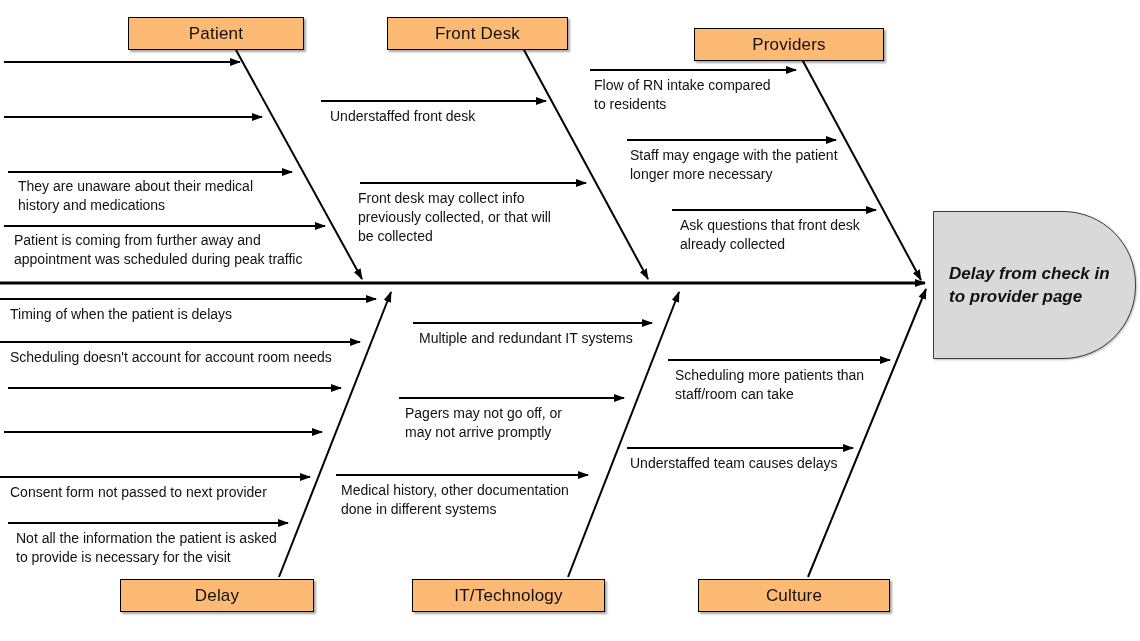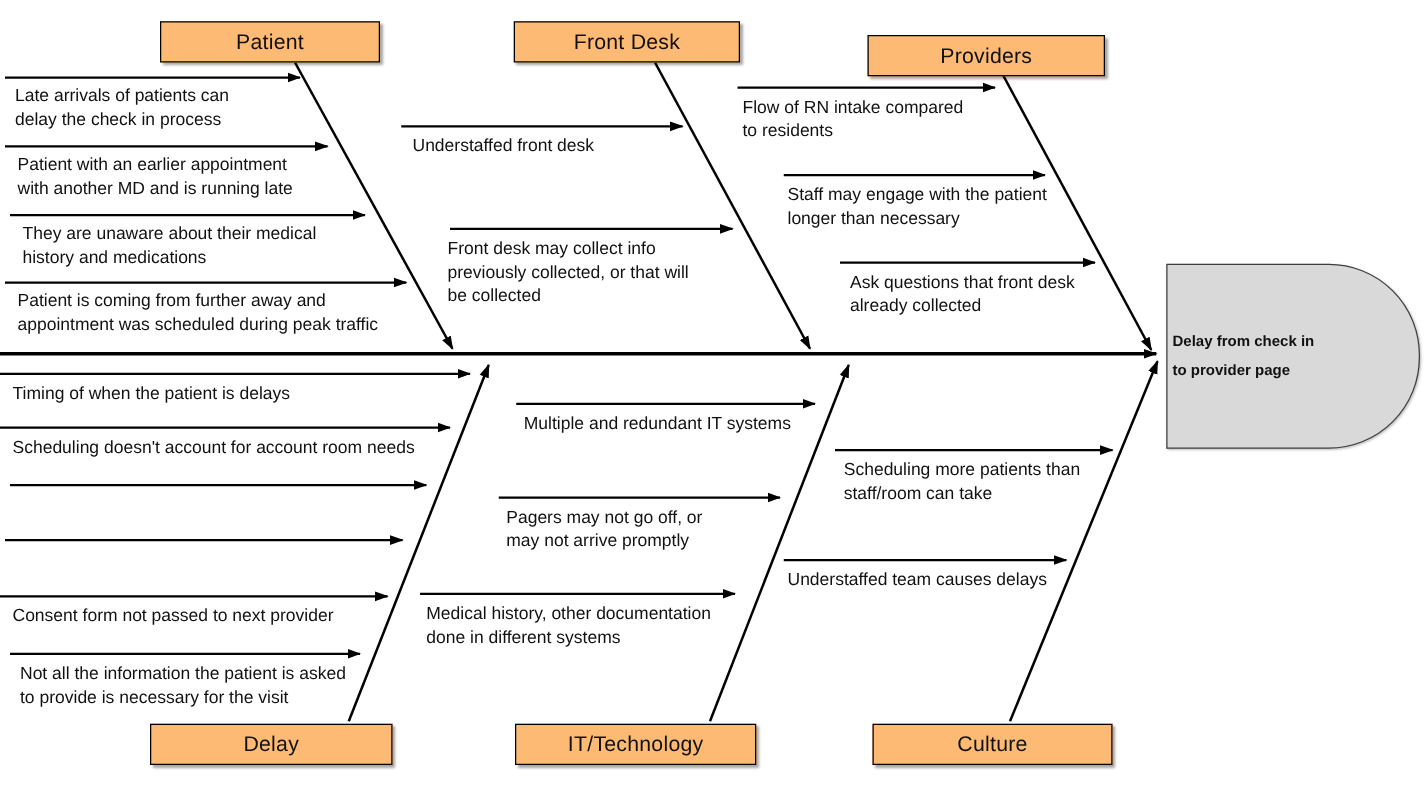--- a/index.html
+++ b/index.html
@@ -29,22 +29,23 @@
   }
   .head{
     position:absolute;left:933px;top:211px;width:201px;height:146px;
     background:var(--head-fill);
     border:1.5px solid var(--head-border);
     border-radius:0 73px 73px 0;
     box-shadow:1px 1px 2px rgba(0,0,0,0.25);
     display:flex;align-items:center;
   }
   .head .head-text{
-    padding-left:4px;font-weight:bold;font-size:12px;line-height:23px;
+    padding-left:15px;font-weight:bold;font-size:17px;line-height:23px;
     white-space:pre-line;
+    font-style:italic;
   }
 </style>
 </head>
 <body>
 
 <div class="canvas">
 
   <svg width="1140" height="641" viewBox="0 0 1140 641">
     <defs>
       <marker id="arw" viewBox="0 0 11 9" refX="10" refY="4.5" markerWidth="11" markerHeight="9" markerUnits="userSpaceOnUse" orient="auto">
@@ -95,49 +96,45 @@
       <line x1="336" y1="475" x2="588" y2="475" marker-end="url(#arw)"></line>
     </g>
 
     <g stroke="#000" stroke-width="1.8">
       <line x1="668" y1="360" x2="890" y2="360" marker-end="url(#arw)"></line>
       <line x1="627" y1="448" x2="853" y2="448" marker-end="url(#arw)"></line>
     </g>
   </svg>
 
   <div class="cat-box" style="left:128px;top:17px;width:174px">Patient</div>
-  <div class="cat-box" style="left:411px;top:17px;width:179px">Front Desk</div>
+  <div class="cat-box" style="left:387px;top:17px;width:179px">Front Desk</div>
   <div class="cat-box" style="left:694px;top:28px;width:188px">Providers</div>
   <div class="cat-box" style="left:120px;top:579px;width:192px">Delay</div>
   <div class="cat-box" style="left:412px;top:579px;width:191px">IT/Technology</div>
   <div class="cat-box" style="left:698px;top:579px;width:190px">Culture</div>
 
   <div class="head">
     <div class="head-text">Delay from check in
 to provider page</div>
   </div>
 
-  <div class="cause" style="left:12px;top:67px">Late arrivals of patients can
-delay the check in process</div>
-  <div class="cause" style="left:14px;top:122px">Patient with an earlier appointment
-with another MD and is running late</div>
   <div class="cause" style="left:18px;top:177px">They are unaware about their medical
 history and medications</div>
   <div class="cause" style="left:14px;top:231px">Patient is coming from further away and
 appointment was scheduled during peak traffic</div>
 
   <div class="cause" style="left:330px;top:107px">Understaffed front desk</div>
   <div class="cause" style="left:358px;top:189px">Front desk may collect info
 previously collected, or that will
 be collected</div>
 
   <div class="cause" style="left:594px;top:76px">Flow of RN intake compared
 to residents</div>
   <div class="cause" style="left:630px;top:146px">Staff may engage with the patient
-longer than necessary</div>
+longer more necessary</div>
   <div class="cause" style="left:680px;top:216px">Ask questions that front desk
 already collected</div>
 
   <div class="cause" style="left:10px;top:305px">Timing of when the patient is delays</div>
   <div class="cause" style="left:10px;top:348px">Scheduling doesn't account for account room needs</div>
   <div class="cause" style="left:10px;top:483px">Consent form not passed to next provider</div>
   <div class="cause" style="left:16px;top:529px">Not all the information the patient is asked
 to provide is necessary for the visit</div>
 
   <div class="cause" style="left:419px;top:329px">Multiple and redundant IT systems</div>

